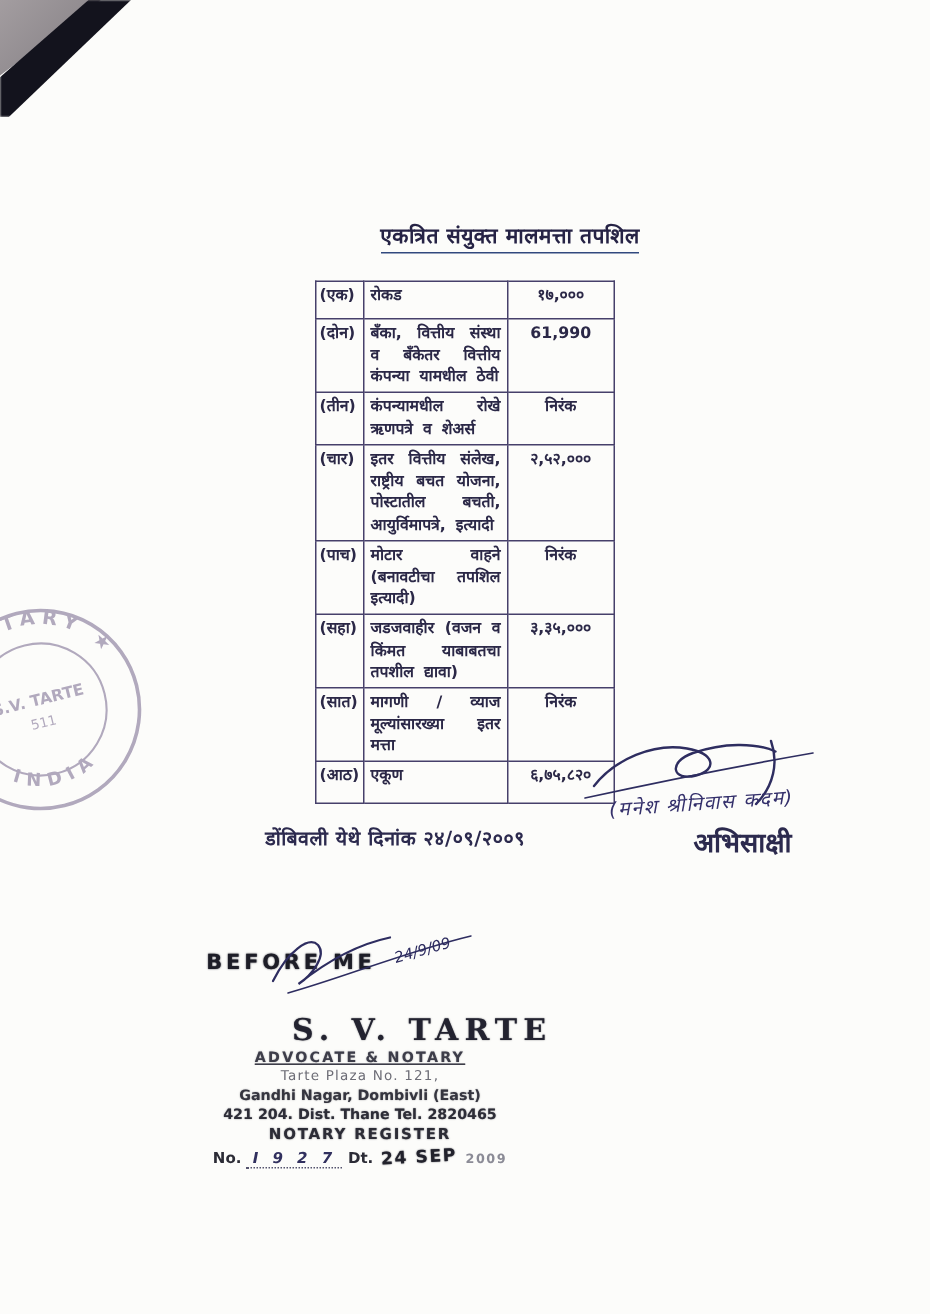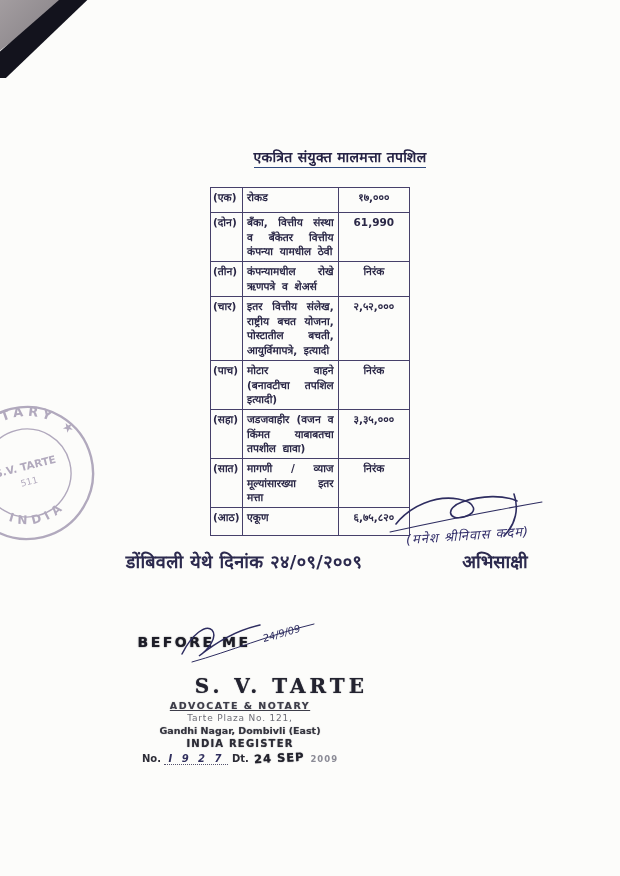--- a/index.html
+++ b/index.html
@@ -42,22 +42,22 @@
   .assets-table tr:nth-child(7){height:33px;}
   .assets-table tr:nth-child(8){height:28px;}
   .assets-table tr:nth-child(2) td{border-top-color:#8a4055;}
   .assets-table tr:nth-child(4) td{border-top-color:#5a6fae;}
   .assets-table tr:nth-child(6) td{border-top-color:#8a4055;}
 
   
   .round-stamp{position:absolute; left:-46px; top:400px; width:146px; height:146px;
     opacity:.58; transform:rotate(-14deg);}
 
-  .date-line{position:absolute; left:125px; top:549px; width:238px; text-align:center;
-    font-size:18px; font-weight:600; color:#2c2a4e; letter-spacing:.4px;}
+  .date-line{position:absolute; left:112px; top:549px; width:238px; text-align:right;
+    font-size:13px; font-weight:600; color:#2c2a4e; letter-spacing:.4px;}
 
   .sig-main{position:absolute; left:386px; top:488px; width:162px; height:52px;}
   .sig-name{position:absolute; left:380px; top:526px; width:175px; text-align:center;
     font-size:13px; font-style:italic; color:#34306b; transform:rotate(-4deg);
     letter-spacing:1px; white-space:nowrap;}
   .sig-title{position:absolute; left:430px; top:549px; width:130px; text-align:center;
     font-size:18px; font-weight:600; color:#2c2a4e;}
 
   
   .stamp-block{position:absolute; left:112px; top:634px; width:256px; text-align:center;
@@ -172,21 +172,22 @@
   </svg>
   <div class="sig-name">(मनेश श्रीनिवास कदम)</div>
   <div class="sig-title">अभिसाक्षी</div>
 
   <div class="stamp-block">
     <div class="before-me">BEFORE ME</div>
     <div class="tarte-name">S. V. TARTE</div>
     <div class="adv-line">ADVOCATE &amp; NOTARY</div>
     <div class="plaza-line">Tarte Plaza No. 121,</div>
     <div class="gandhi-line">Gandhi Nagar, Dombivli (East)</div>
-    <div class="register-line">INDIA REGISTER</div>
+    <div class="dist-line">421 204. Dist. Thane Tel. 2820465</div>
+    <div class="register-line">NOTARY REGISTER</div>
     <div class="regno-line">
       <span>No.</span>
       <span class="hw">I 9 2 7</span>
       <span>Dt.</span>
       <span class="dstamp">24 SEP</span>
       <span class="yfaint">2009</span>
     </div>
   </div>
 
   <svg class="sig-stamp" viewBox="0 0 156 56">

